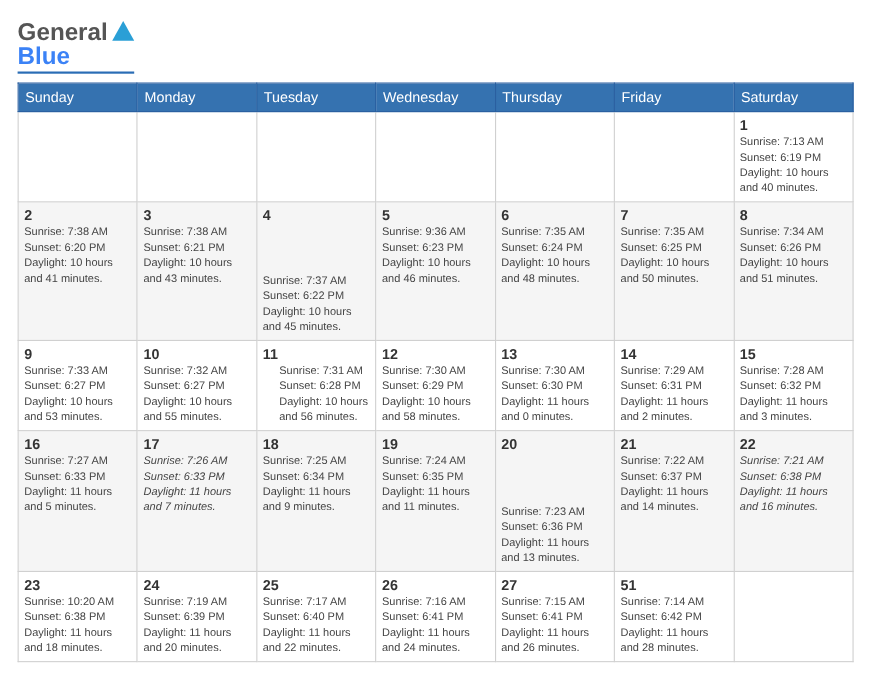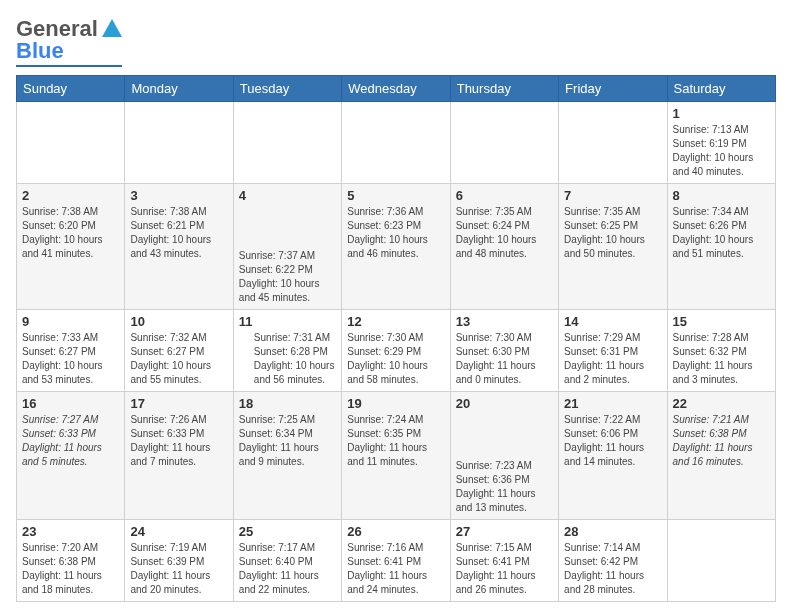--- a/index.html
+++ b/index.html
@@ -160,21 +160,21 @@
 Daylight: 10 hours and 43 minutes.</div>
         </td>
         <td>
           <span class="day-num">4</span>
           <div class="day-info" style="white-space: pre-line; margin-top: 46px;">Sunrise: 7:37 AM
 Sunset: 6:22 PM
 Daylight: 10 hours and 45 minutes.</div>
         </td>
         <td>
           <span class="day-num">5</span>
-          <div class="day-info" style="white-space: pre-line;">Sunrise: 7:36 AM
+          <div class="day-info" style="white-space: pre-line;">Sunrise: 9:36 AM
 Sunset: 6:23 PM
 Daylight: 10 hours and 46 minutes.</div>
         </td>
         <td>
           <span class="day-num">6</span>
           <div class="day-info" style="white-space: pre-line;">Sunrise: 7:35 AM
 Sunset: 6:24 PM
 Daylight: 10 hours and 48 minutes.</div>
         </td>
         <td>
@@ -230,27 +230,27 @@
         <td>
           <span class="day-num">15</span>
           <div class="day-info" style="white-space: pre-line;">Sunrise: 7:28 AM
 Sunset: 6:32 PM
 Daylight: 11 hours and 3 minutes.</div>
         </td>
       </tr>
       <tr>
         <td>
           <span class="day-num">16</span>
-          <div class="day-info" style="white-space: pre-line; font-style: italic;">Sunrise: 7:27 AM
+          <div class="day-info" style="white-space: pre-line;">Sunrise: 7:27 AM
 Sunset: 6:33 PM
 Daylight: 11 hours and 5 minutes.</div>
         </td>
         <td>
           <span class="day-num">17</span>
-          <div class="day-info" style="white-space: pre-line;">Sunrise: 7:26 AM
+          <div class="day-info" style="white-space: pre-line; font-style: italic;">Sunrise: 7:26 AM
 Sunset: 6:33 PM
 Daylight: 11 hours and 7 minutes.</div>
         </td>
         <td>
           <span class="day-num">18</span>
           <div class="day-info" style="white-space: pre-line;">Sunrise: 7:25 AM
 Sunset: 6:34 PM
 Daylight: 11 hours and 9 minutes.</div>
         </td>
         <td>
@@ -261,34 +261,34 @@
         </td>
         <td>
           <span class="day-num">20</span>
           <div class="day-info" style="white-space: pre-line; margin-top: 48px;">Sunrise: 7:23 AM
 Sunset: 6:36 PM
 Daylight: 11 hours and 13 minutes.</div>
         </td>
         <td>
           <span class="day-num">21</span>
           <div class="day-info" style="white-space: pre-line;">Sunrise: 7:22 AM
-Sunset: 6:06 PM
+Sunset: 6:37 PM
 Daylight: 11 hours and 14 minutes.</div>
         </td>
         <td>
           <span class="day-num">22</span>
           <div class="day-info" style="white-space: pre-line; font-style: italic;">Sunrise: 7:21 AM
 Sunset: 6:38 PM
 Daylight: 11 hours and 16 minutes.</div>
         </td>
       </tr>
       <tr>
         <td>
           <span class="day-num">23</span>
-          <div class="day-info" style="white-space: pre-line;">Sunrise: 7:20 AM
+          <div class="day-info" style="white-space: pre-line;">Sunrise: 10:20 AM
 Sunset: 6:38 PM
 Daylight: 11 hours and 18 minutes.</div>
         </td>
         <td>
           <span class="day-num">24</span>
           <div class="day-info" style="white-space: pre-line;">Sunrise: 7:19 AM
 Sunset: 6:39 PM
 Daylight: 11 hours and 20 minutes.</div>
         </td>
         <td>
@@ -303,21 +303,21 @@
 Sunset: 6:41 PM
 Daylight: 11 hours and 24 minutes.</div>
         </td>
         <td>
           <span class="day-num">27</span>
           <div class="day-info" style="white-space: pre-line;">Sunrise: 7:15 AM
 Sunset: 6:41 PM
 Daylight: 11 hours and 26 minutes.</div>
         </td>
         <td>
-          <span class="day-num">28</span>
+          <span class="day-num">51</span>
           <div class="day-info" style="white-space: pre-line;">Sunrise: 7:14 AM
 Sunset: 6:42 PM
 Daylight: 11 hours and 28 minutes.</div>
         </td>
         <td class="empty"></td>
       </tr>
     </tbody>
 </table>
 
 </body></html>

